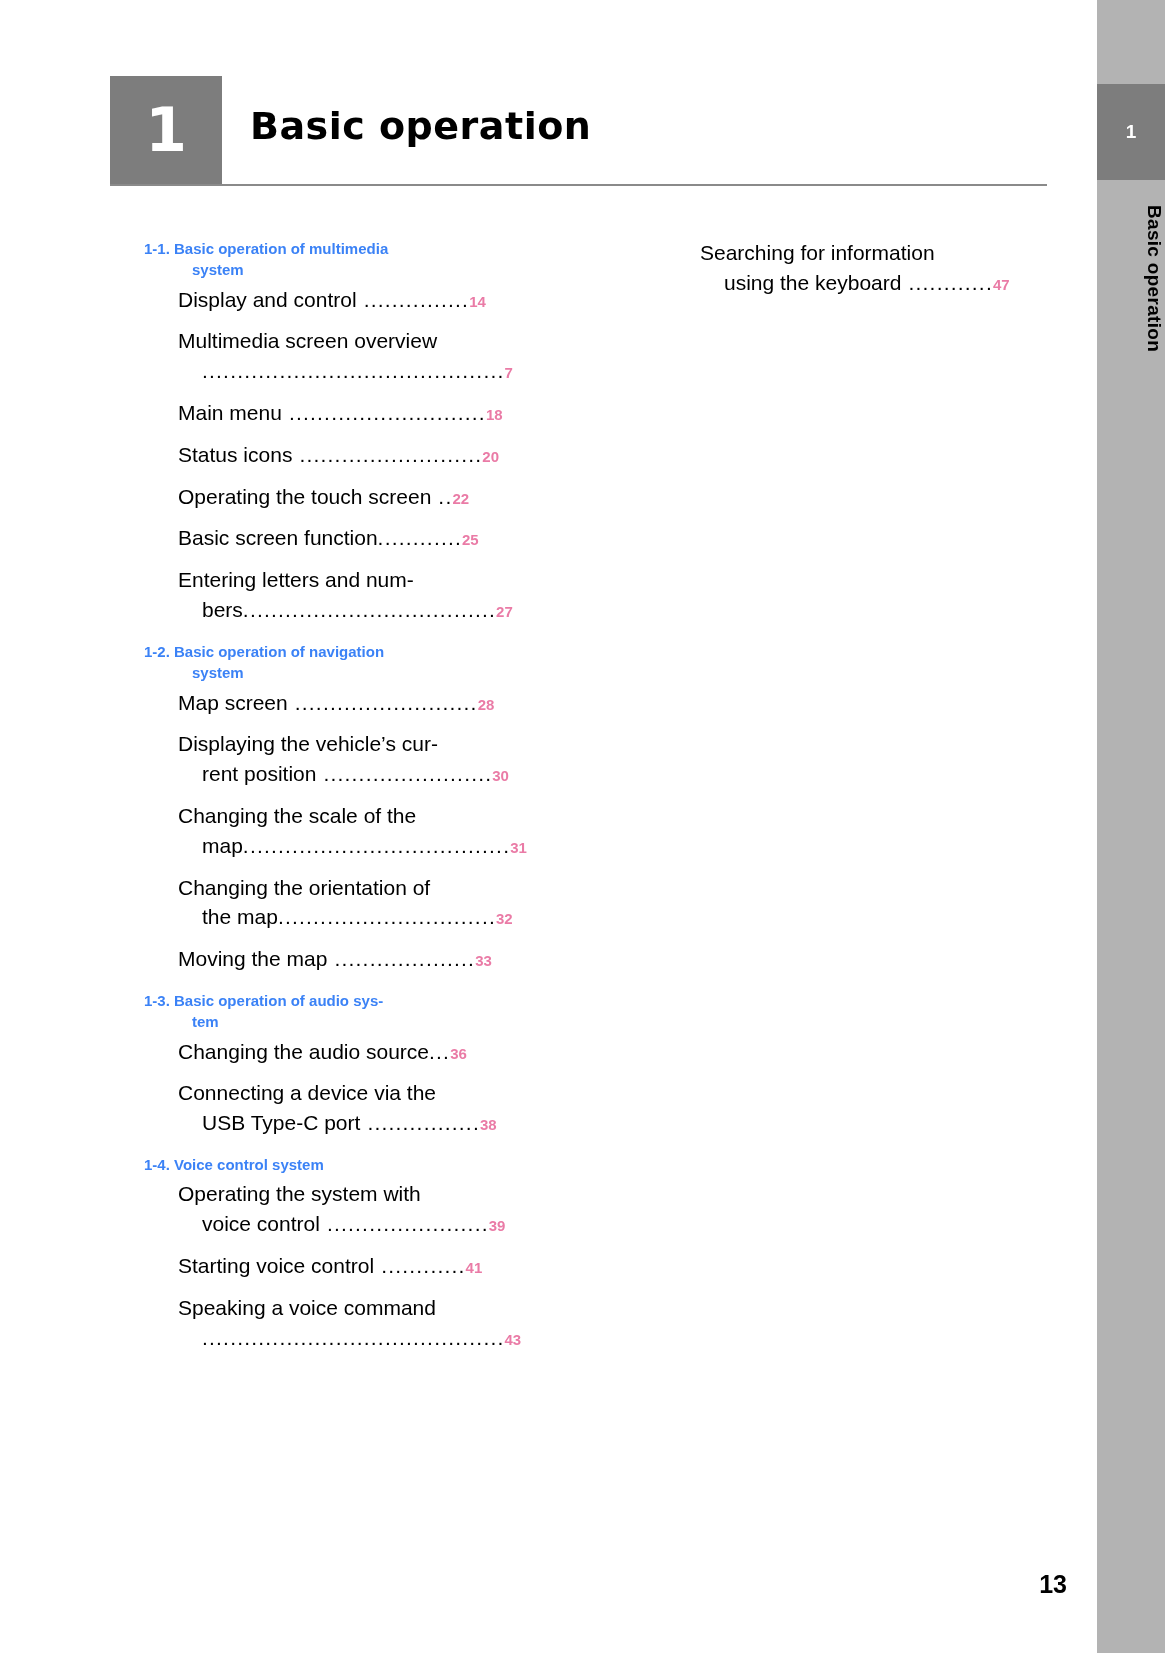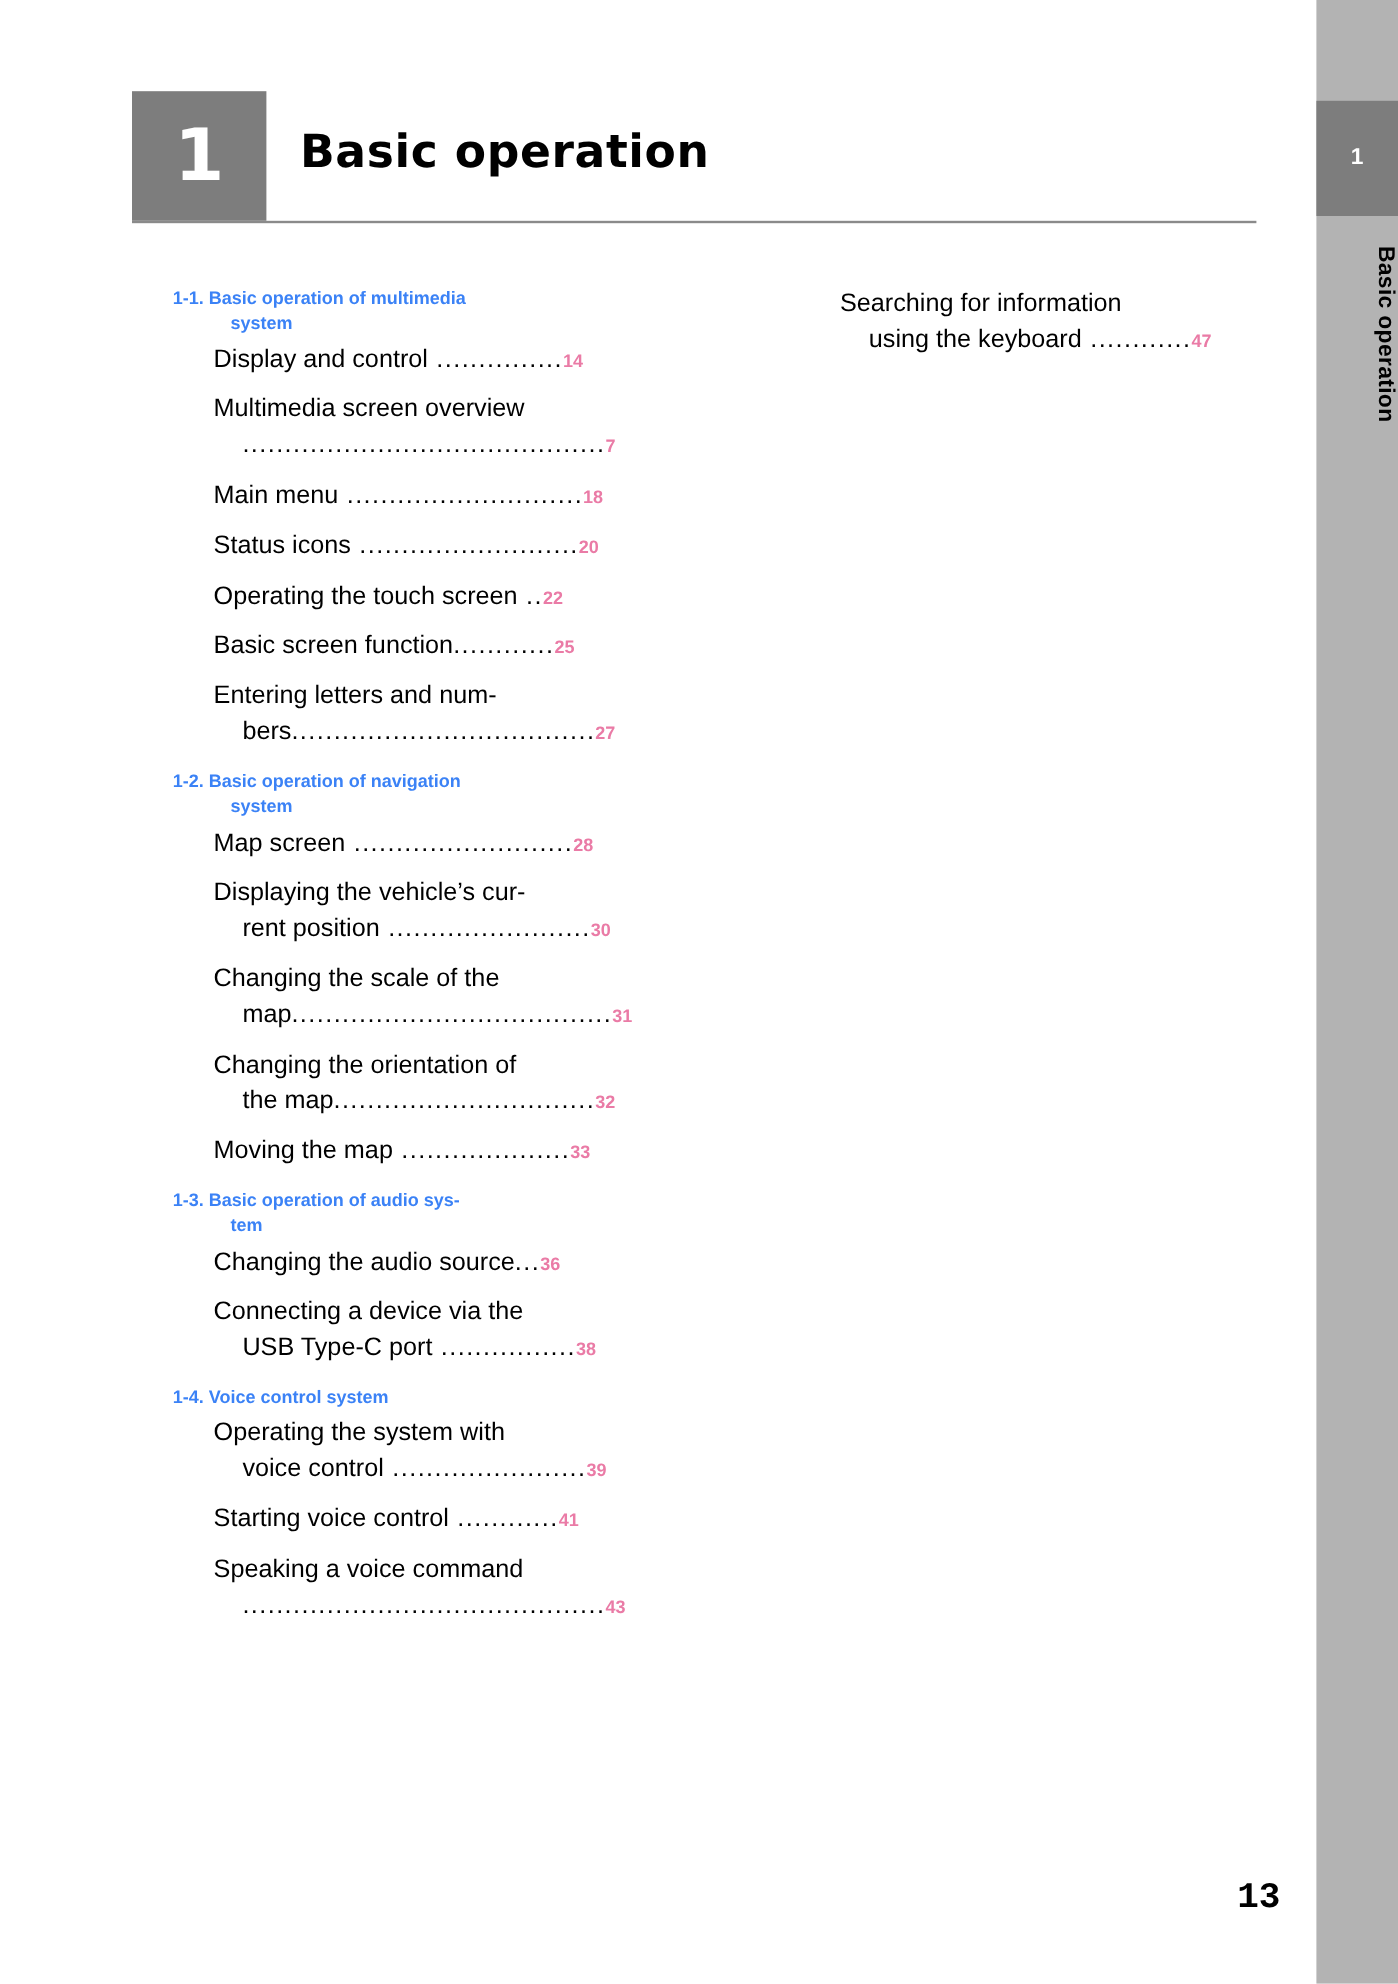--- a/index.html
+++ b/index.html
@@ -153,24 +153,24 @@
   }
 
   
   .col > .section-head:first-child { margin-top: 0; }
 
   
   .page-number {
     position: absolute;
     right: 98px;
     bottom: 54px;
-    font-size: 30px;
-    font-weight: bold;
-    color: #000000;
-    font-family: Liberation Mono, monospace;
+    font-size: 25px;
+    font-weight: bold;
+    color: #000000;
+    font-family: Liberation Sans, sans-serif;
   }
 </style>
 </head>
 <body>
 
 <div class="side-strip">
   <div class="side-tab">
     <span>1</span>
   </div>
   <div class="side-label">

